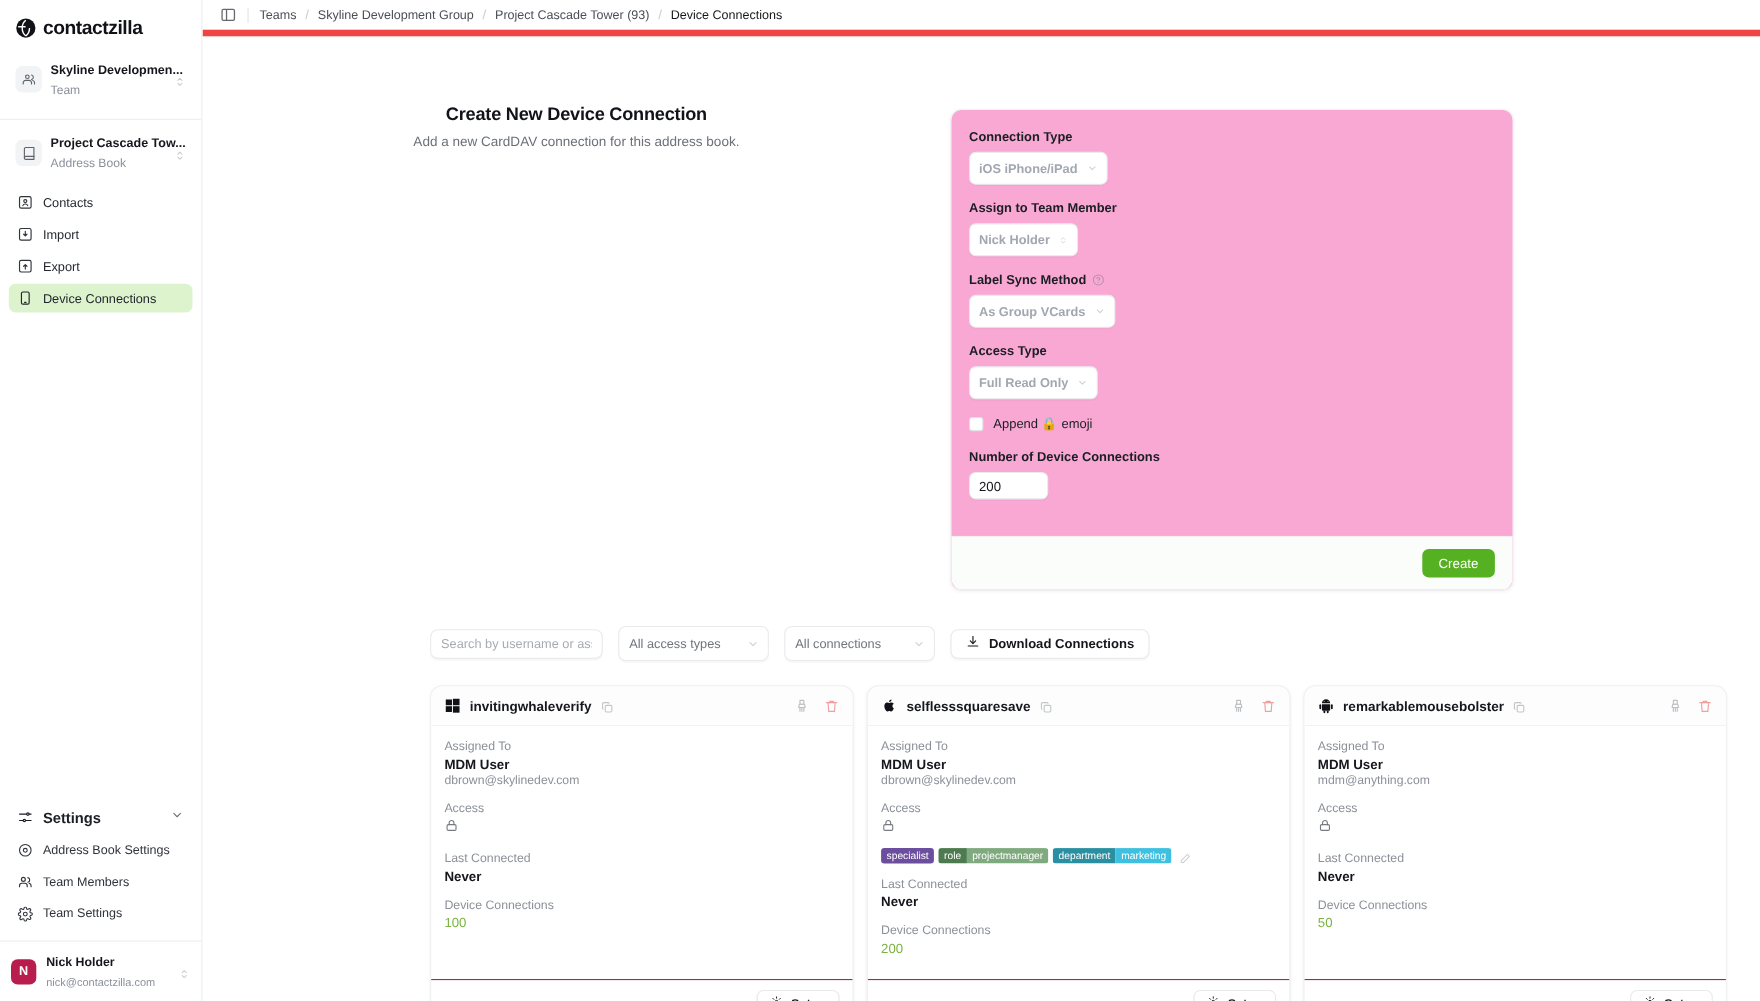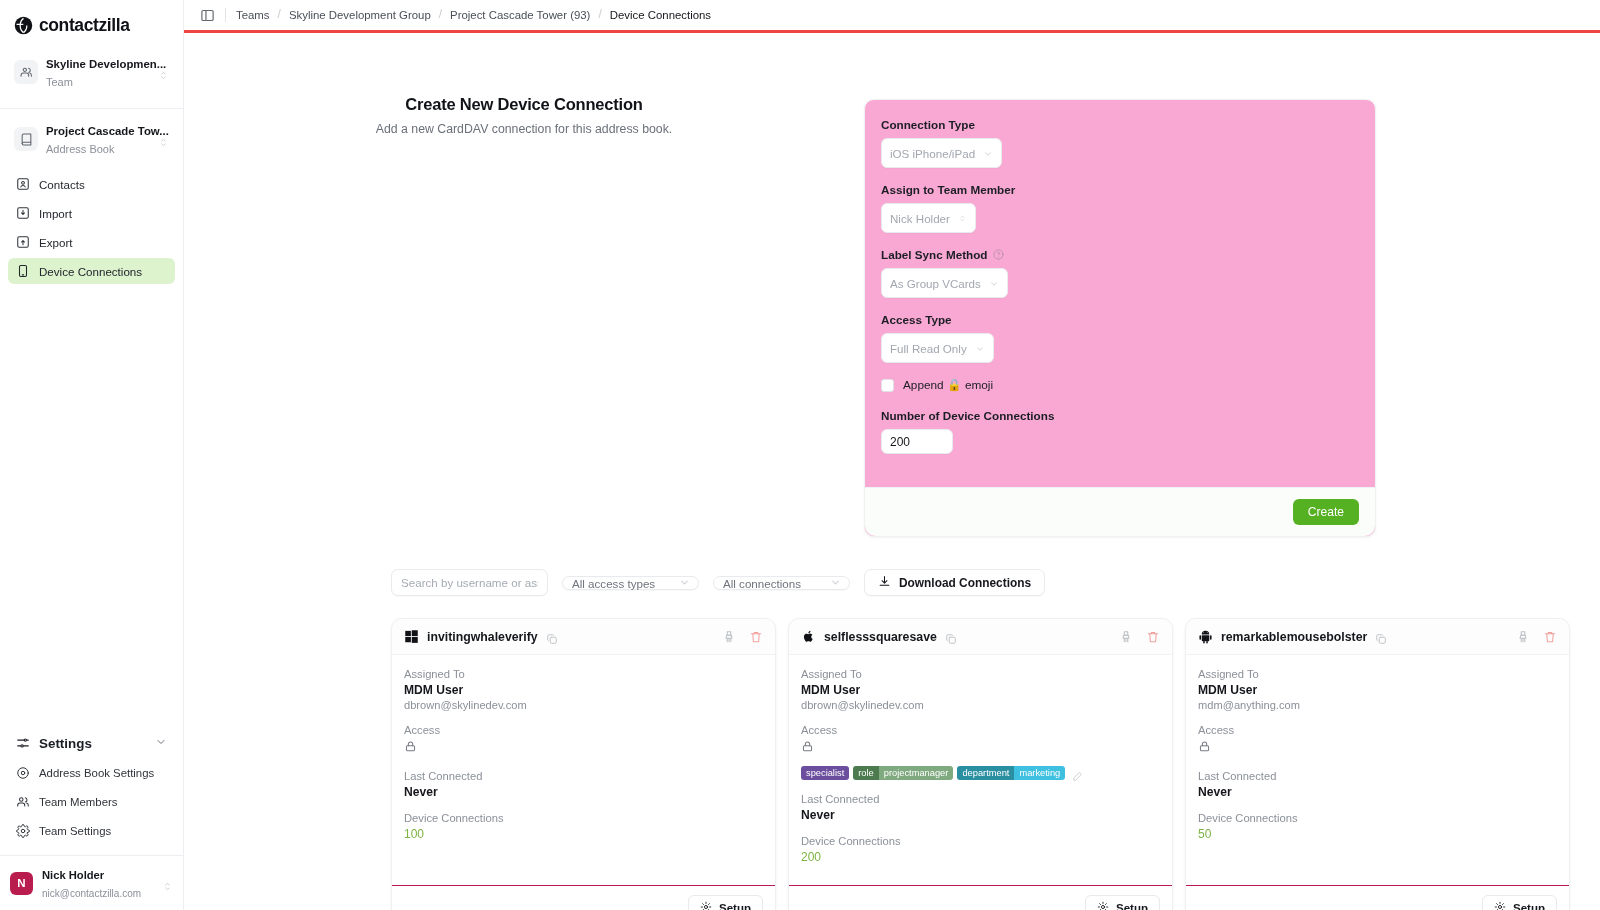--- a/index.html
+++ b/index.html
@@ -78,21 +78,21 @@
   }
   .user-txt { flex: 1; min-width: 0; }
   .user-n { font-size: 11.2px; font-weight: 700; color: #15171c; line-height: 13px; }
   .user-e { font-size: 10px; color: #8b9099; line-height: 13px;
             white-space: nowrap; overflow: hidden; text-overflow: ellipsis; }
 
   
   .main { flex: 1; height: 910px; display: flex; flex-direction: column; background: #fff; min-width: 0; }
   .topbar {
     height: 33px; flex: 0 0 33px; display: flex; align-items: center; gap: 10px;
-    padding: 0 16px; border-bottom: 3px solid #ef4444; background: #fff;
+    padding: 0 16px; border-bottom: 6px solid #ef4444; background: #fff;
   }
   .panel-toggle { width: 15px; height: 15px; cursor: pointer; opacity: .8; }
   .tb-div { width: 1px; height: 14px; background: #e2e4e7; }
   .crumbs { display: flex; align-items: center; gap: 8px; font-size: 11.4px; color: #4a4f57; }
   .crumb { cursor: pointer; white-space: nowrap; }
   .crumb.cur { color: #15171c; }
   .crumb-sep { color: #c9ccd1; font-size: 12px; transform: translateY(-1px); }
 
   .content { flex: 1; position: relative; overflow: hidden; }
 
@@ -113,20 +113,21 @@
   .flabel {
     font-size: 11.7px; font-weight: 700; color: #1b1e24; margin-bottom: 7px;
     display: flex; align-items: center; gap: 5px;
   }
   .help-ic { width: 11px; height: 11px; opacity: .45; }
   .fctl {
     height: 25px; border: 1px solid #e9eaed; border-radius: 6px; background: #fff;
     display: inline-flex; align-items: center; gap: 8px;
     padding: 14px 8px; font-size: 11.6px; color: #a2a7af; cursor: pointer;
     box-shadow: 0 1px 1px rgba(16,24,40,.03);
+    font-weight: bold;
   }
   .fctl .cv { white-space: nowrap; }
   .chev-d { width: 10px; height: 10px; opacity: .5; flex: 0 0 10px; }
   .updown { width: 9px; height: 11px; opacity: .45; flex: 0 0 9px; }
 
   .checkrow { display: flex; align-items: center; gap: 9px; margin-bottom: 17px; }
   .cbox {
     width: 13px; height: 13px; border: 1px solid #dfe1e5; border-radius: 3px;
     background: #fff; cursor: pointer; flex: 0 0 13px;
   }
@@ -154,22 +155,22 @@
     display: flex; align-items: center; gap: 14px;
     padding: 0 0 0 207px; margin-top: 32px;
   }
   .search-input {
     width: 157px; height: 27px; border: 1px solid #e9eaed; border-radius: 7px;
     padding: 0 9px; font-size: 11.6px; font-family: inherit; color: #15171c;
     background: #fff; box-shadow: 0 1px 1px rgba(16,24,40,.03);
   }
   .search-input::placeholder { color: #a6abb3; }
   .sel {
-    height: 14px; border: 1px solid #e9eaed; border-radius: 7px; background: #fff;
-    display: flex; justify-content: space-between;
+    height: 32px; border: 1px solid #e9eaed; border-radius: 7px; background: #fff;
+    display: flex; align-items: center; justify-content: space-between;
     padding: 0 9px; font-size: 11.6px; color: #6f747c; cursor: pointer;
     box-shadow: 0 1px 1px rgba(16,24,40,.03);
   }
   .sel.w1 { width: 137px; }
   .sel.w2 { width: 137px; }
   .btn-dl {
     height: 27px; border: 1px solid #e9eaed; border-radius: 7px; background: #fff;
     display: flex; align-items: center; gap: 8px; padding: 0 13px;
     font-size: 11.9px; font-weight: 700; color: #15171c; cursor: pointer;
     box-shadow: 0 1px 1px rgba(16,24,40,.03);

